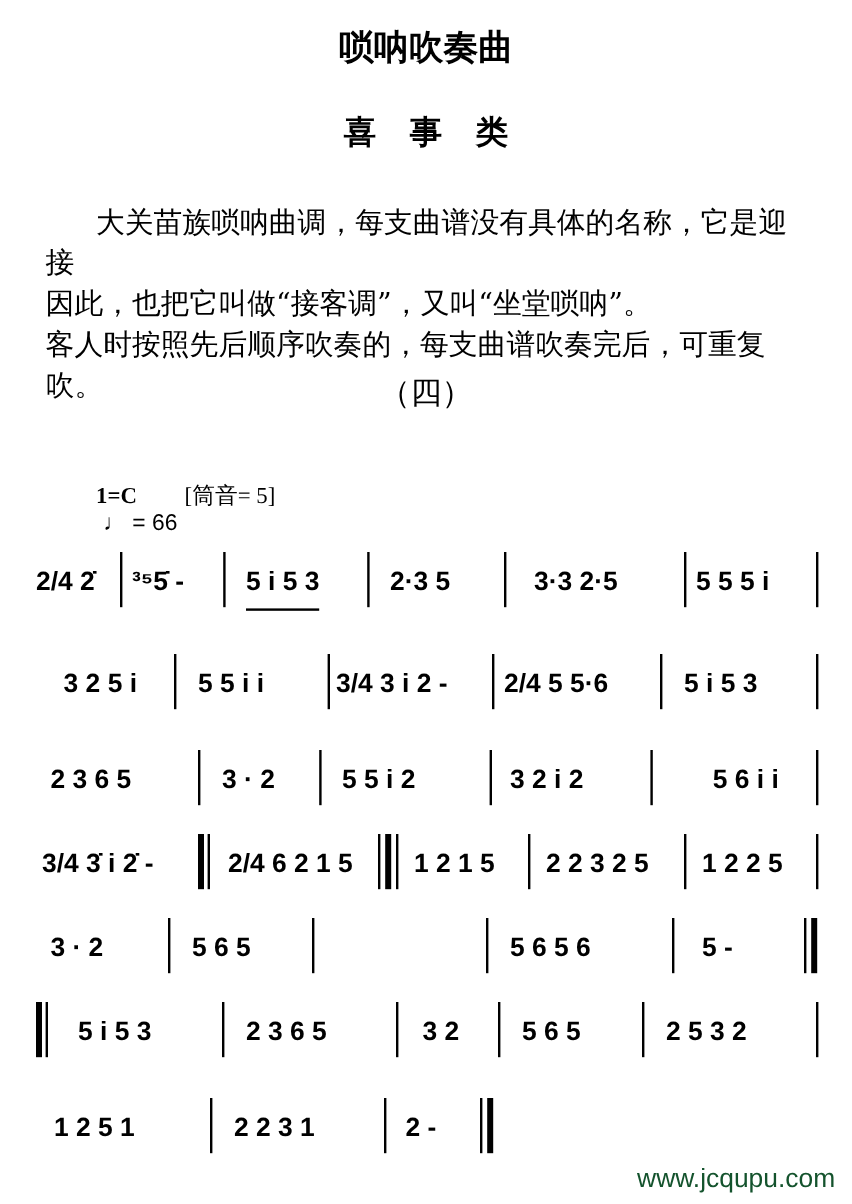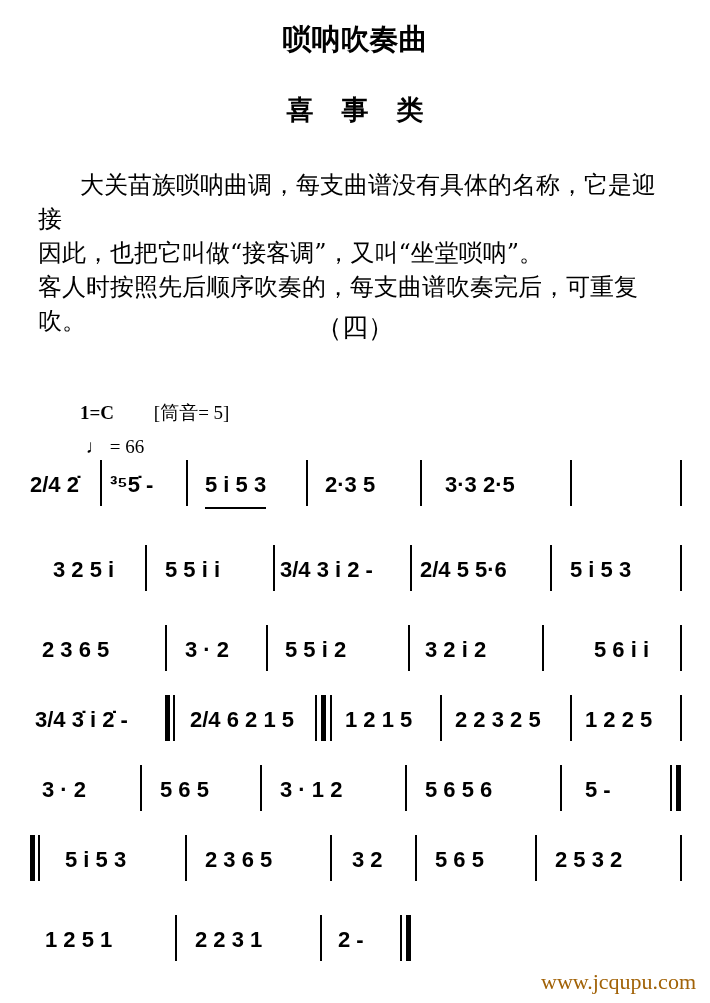--- a/index.html
+++ b/index.html
@@ -9,30 +9,30 @@
   .subtitle{position:absolute;top:92px;left:0;width:710px;text-align:center;font-size:27px;font-weight:bold;letter-spacing:28px;padding-left:28px;box-sizing:border-box;}
   .desc{position:absolute;top:168px;left:38px;width:640px;font-size:24px;line-height:34px;
         font-family:"DejaVu Serif","Liberation Serif",serif;}
   .desc p{margin:0;}
   .desc p.first{text-indent:42px;}
   .section{position:absolute;top:310px;left:0;width:710px;text-align:center;font-size:26px;
            font-family:"DejaVu Serif","Liberation Serif",serif;}
   .key{position:absolute;top:400px;left:80px;font-size:19px;font-weight:bold;
        font-family:"Liberation Serif",serif;}
   .key .pipe{font-weight:normal;margin-left:35px;}
-  .tempo{position:absolute;top:436px;left:86px;font-size:19px;font-family:Liberation Serif, serif;}
+  .tempo{position:absolute;top:426px;left:86px;font-size:19px;font-family:Liberation Sans, sans-serif;}
   .row{position:absolute;left:30px;height:60px;font-family:"Liberation Sans",sans-serif;font-weight:bold;font-size:22px;}
   .ms{position:absolute;top:0;height:60px;display:flex;align-items:center;gap:6px;white-space:nowrap;text-align:right;}
   .bar{position:absolute;width:2px;height:46px;background:#000;top:5px;}
   .rep{position:absolute;height:46px;top:5px;}
   .rep .thin{position:absolute;width:2px;height:46px;background:#000;}
   .rep .thick{position:absolute;width:5px;height:46px;background:#000;}
   .ul{border-bottom:2px solid #000;padding-bottom:2px;}
-  .watermark{position:absolute;right:14px;bottom:8px;font-size:22px;color:#a16207;
-             font-family:Liberation Serif, serif;}
+  .watermark{position:absolute;right:14px;bottom:8px;font-size:22px;color:#14532d;
+             font-family:Liberation Sans, sans-serif;}
 </style>
 </head>
 <body>
 
 <div class="title">唢呐吹奏曲</div>
 <div class="subtitle">喜事类</div>
 
 <div class="desc">
   <p class="first">大关苗族唢呐曲调，每支曲谱没有具体的名称，它是迎接</p>
   <p>因此，也把它叫做“接客调”，又叫“坐堂唢呐”。</p>
@@ -51,20 +51,21 @@
   <div class="ms" style="left:0">2/4 2̇</div>
   <div class="bar" style="left:70px"></div>
   <div class="ms" style="left:80px">³⁵5̇ -</div>
   <div class="bar" style="left:156px"></div>
   <div class="ms ul" style="left:175px;height:40px;top:10px">5 i 5 3</div>
   <div class="bar" style="left:276px"></div>
   <div class="ms" style="left:295px">2·3 5</div>
   <div class="bar" style="left:390px"></div>
   <div class="ms" style="left:415px">3·3 2·5</div>
   <div class="bar" style="left:540px"></div>
+  <div class="ms" style="left:550px">5 5 5 i</div>
   <div class="bar" style="left:650px"></div>
 </div>
 
 <div class="row" style="top:540px;width:650px;">
   <div class="ms" style="left:23px">3 2 5 i</div>
   <div class="bar" style="left:115px"></div>
   <div class="ms" style="left:135px">5 5 i i</div>
   <div class="bar" style="left:243px"></div>
   <div class="ms" style="left:250px">3/4 3 i 2 -</div>
   <div class="bar" style="left:380px"></div>
@@ -105,21 +106,20 @@
   <div class="bar" style="left:540px"></div>
   <div class="ms" style="left:555px">1 2 2 5</div>
   <div class="bar" style="left:650px"></div>
 </div>
 
 <div class="row" style="top:760px;width:650px;">
   <div class="ms" style="left:12px">3 · 2</div>
   <div class="bar" style="left:110px"></div>
   <div class="ms" style="left:130px">5 6 5</div>
   <div class="bar" style="left:230px"></div>
-  <div class="ms" style="left:250px">3 · 1 2</div>
   <div class="bar" style="left:375px"></div>
   <div class="ms" style="left:395px">5 6 5 6</div>
   <div class="bar" style="left:530px"></div>
   <div class="ms" style="left:555px">5 -</div>
   <div class="rep" style="left:640px;width:12px">
     <div class="thin" style="left:0"></div>
       <div class="thick" style="left:6px"></div>
   </div>
 </div>
 

